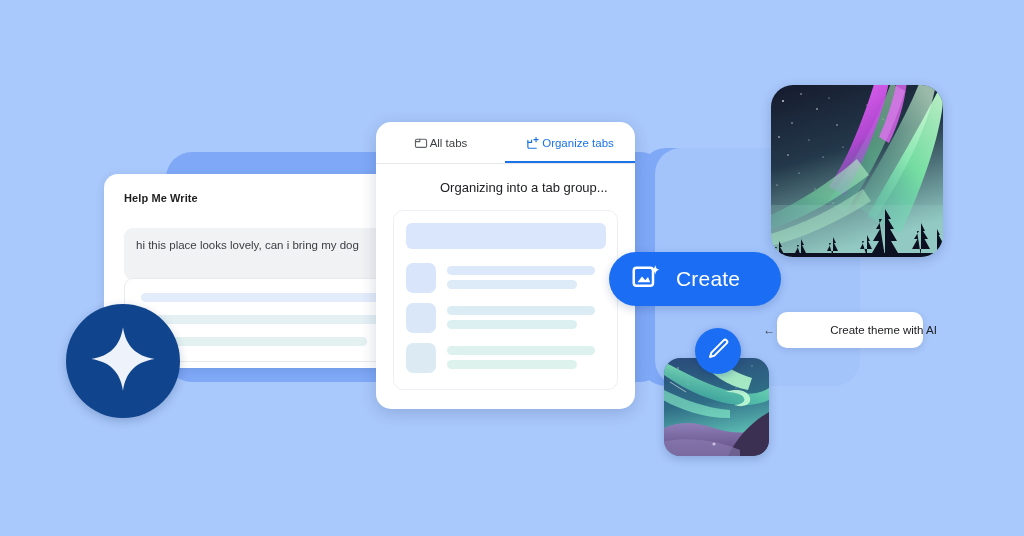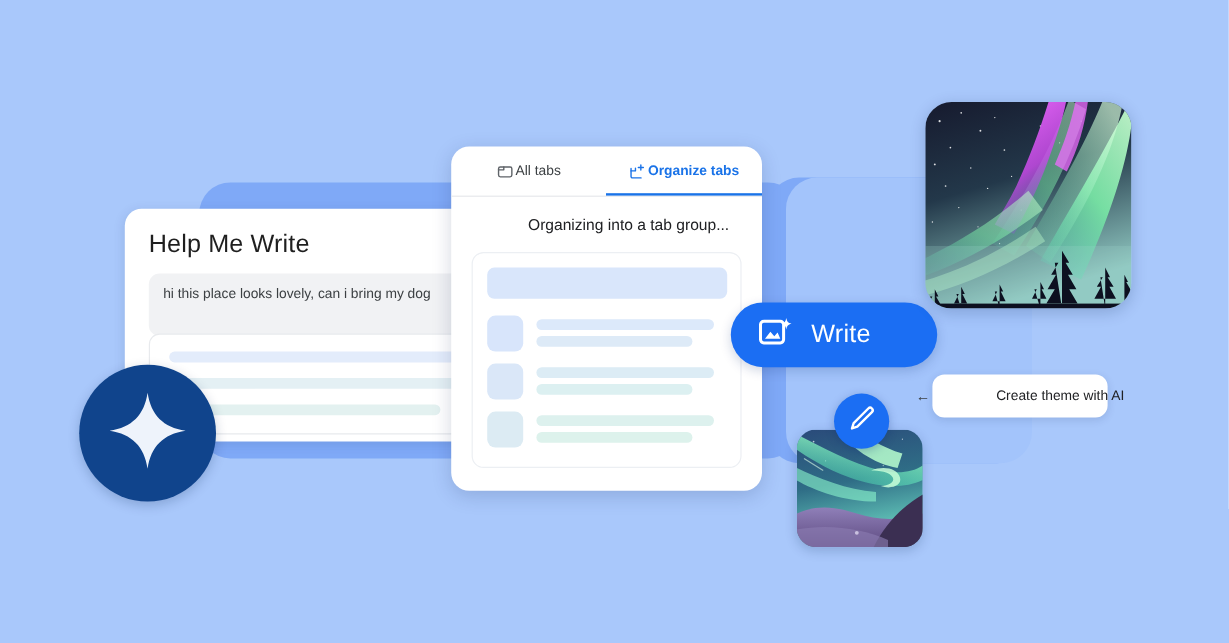--- a/index.html
+++ b/index.html
@@ -47,22 +47,22 @@
     left: 104px; top: 174px;
     width: 286px; height: 194px;
     background: #ffffff;
     border-radius: 14px 0 0 14px;
     box-shadow: 0 2px 10px rgba(20,40,90,.12);
     overflow: hidden;
   }
   #hmw-title {
     position: absolute;
     left: 20px; top: 18px;
-    font-size: 21px;
-    font-weight: normal;
+    font-size: 11px;
+    font-weight: bold;
     color: #1f1f1f;
     letter-spacing: .1px;
     white-space: nowrap;
   }
   #hmw-prompt-field {
     position: absolute;
     left: 20px; top: 54px;
     width: 300px; height: 52px;
     background: #f1f2f4;
     border-radius: 9px;
@@ -113,21 +113,21 @@
     top: 0; height: 42px;
     display: flex;
     align-items: center;
     justify-content: center;
     gap: 2px;
     font-size: 11.5px;
     white-space: nowrap;
     cursor: pointer;
   }
   #tab-all-tabs     { left: 0;    width: 129px; color: #3c4043; }
-  #tab-organize-tabs{ left: 129px; width: 130px; color: #1a73e8; font-weight: 700; }
+  #tab-organize-tabs{ left: 129px; width: 130px; color: #1a73e8; font-weight: 400; }
   #tab-active-underline {
     position: absolute;
     left: 129px; bottom: 0;
     width: 130px; height: 2.5px;
     background: #1a73e8;
   }
   .tab-icon { display: inline-flex; align-items: center; }
 
   #organize-status {
     position: absolute;
@@ -357,21 +357,21 @@
   </div>
 
   <div id="create-button">
     <span>
       <svg width="30" height="30" viewBox="0 0 24 24" fill="none">
         <rect x="2.2" y="4.6" width="15.4" height="14.4" rx="2.2" stroke="#ffffff" stroke-width="2"></rect>
         <path d="M5.2 16.2 L8.8 11.6 L11.4 14.6 L13.6 12 L15.4 16.2 Z" fill="#ffffff"></path>
         <path d="M19.4 2.4 c.55 2.6 1.1 3.2 3.5 3.8 c-2.4 .6 -2.95 1.2 -3.5 3.8 c-.55 -2.6 -1.1 -3.2 -3.5 -3.8 c2.4 -.6 2.95 -1.2 3.5 -3.8 Z" fill="#ffffff"></path>
       </svg>
     </span>
-    <span id="create-button-label">Write</span>
+    <span id="create-button-label">Create</span>
   </div>
 
   <div id="theme-chip">
     <span id="theme-chip-arrow">←</span>
     <span id="theme-chip-label">Create theme with AI</span>
   </div>
 
   <div class="aurora" id="aurora-large">
     <svg viewBox="0 0 172 172" preserveAspectRatio="xMidYMid slice">
       <defs>

